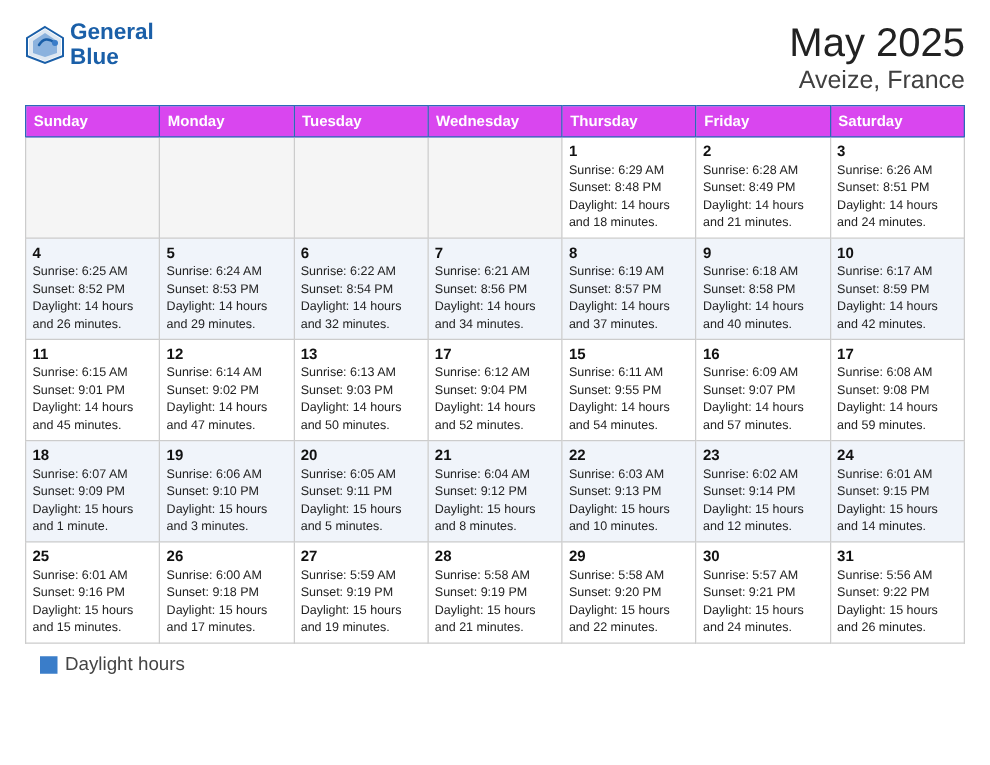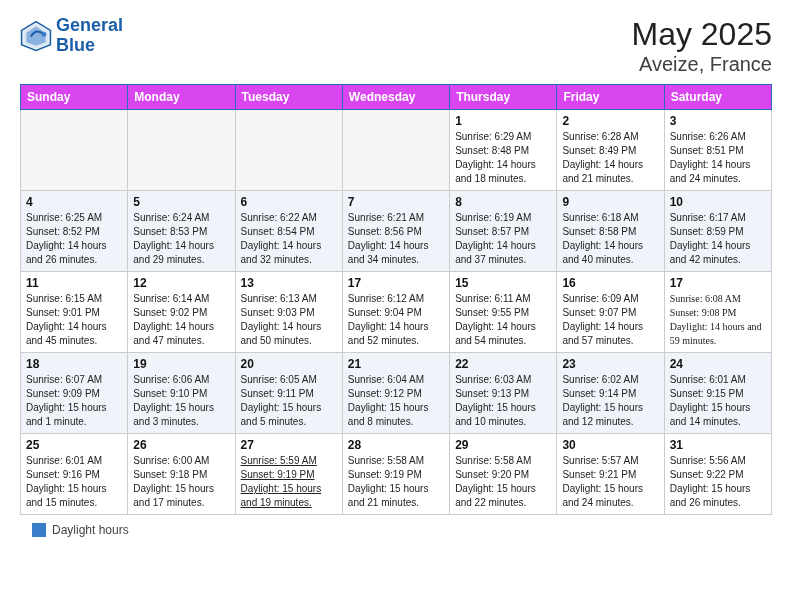--- a/index.html
+++ b/index.html
@@ -93,21 +93,21 @@
       margin-bottom: 2px;
       color: #111;
     }
     .day-info {
       font-size: 10px;
       line-height: 1.4;
       color: #222;
     }
     .footer {
       margin-top: 8px;
-      font-size: 12px;
+      font-size: 15px;
       color: #444;
       display: flex;
       align-items: center;
       gap: 6px;
       padding-left: 12px;
     }
     .footer-box {
       display: inline-block;
       width: 14px;
       height: 14px;
@@ -254,21 +254,21 @@
 Daylight: 14 hours and 54 minutes.</div>
           </td>
           <td>
             <div class="day-number">16</div>
             <div class="day-info" style="white-space: pre-line;">Sunrise: 6:09 AM
 Sunset: 9:07 PM
 Daylight: 14 hours and 57 minutes.</div>
           </td>
           <td>
             <div class="day-number">17</div>
-            <div class="day-info" style="white-space: pre-line; font-family: Liberation Serif, serif;">Sunrise: 6:08 AM
+            <div class="day-info" style="white-space: pre-line;">Sunrise: 6:08 AM
 Sunset: 9:08 PM
 Daylight: 14 hours and 59 minutes.</div>
           </td>
         </tr>
         <tr>
           <td>
             <div class="day-number">18</div>
             <div class="day-info" style="white-space: pre-line;">Sunrise: 6:07 AM
 Sunset: 9:09 PM
 Daylight: 15 hours and 1 minute.</div>
@@ -318,21 +318,21 @@
 Daylight: 15 hours and 15 minutes.</div>
           </td>
           <td>
             <div class="day-number">26</div>
             <div class="day-info" style="white-space: pre-line;">Sunrise: 6:00 AM
 Sunset: 9:18 PM
 Daylight: 15 hours and 17 minutes.</div>
           </td>
           <td>
             <div class="day-number">27</div>
-            <div class="day-info" style="white-space: pre-line; text-decoration: underline;">Sunrise: 5:59 AM
+            <div class="day-info" style="white-space: pre-line;">Sunrise: 5:59 AM
 Sunset: 9:19 PM
 Daylight: 15 hours and 19 minutes.</div>
           </td>
           <td>
             <div class="day-number">28</div>
             <div class="day-info" style="white-space: pre-line;">Sunrise: 5:58 AM
 Sunset: 9:19 PM
 Daylight: 15 hours and 21 minutes.</div>
           </td>
           <td>

